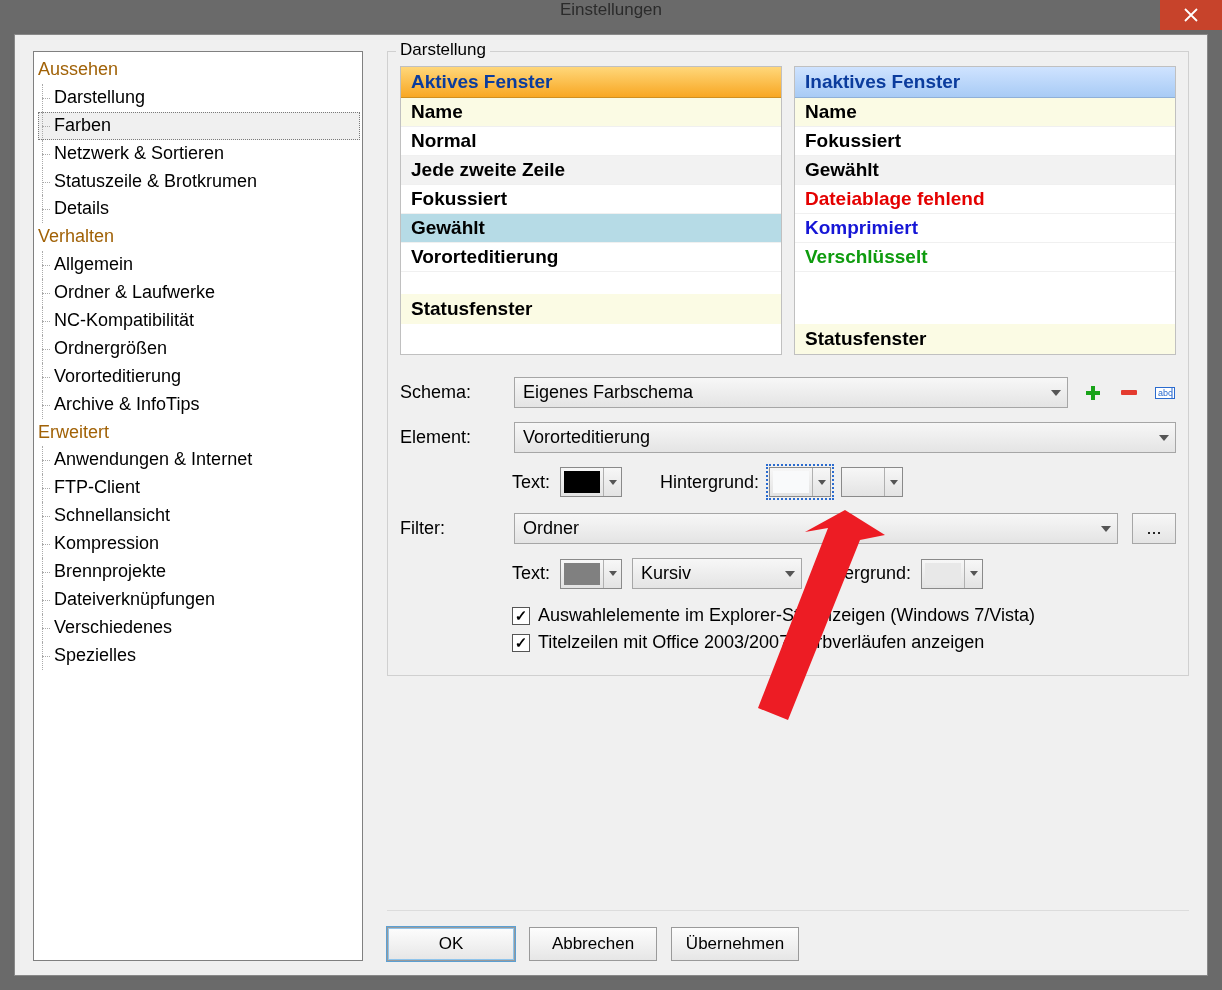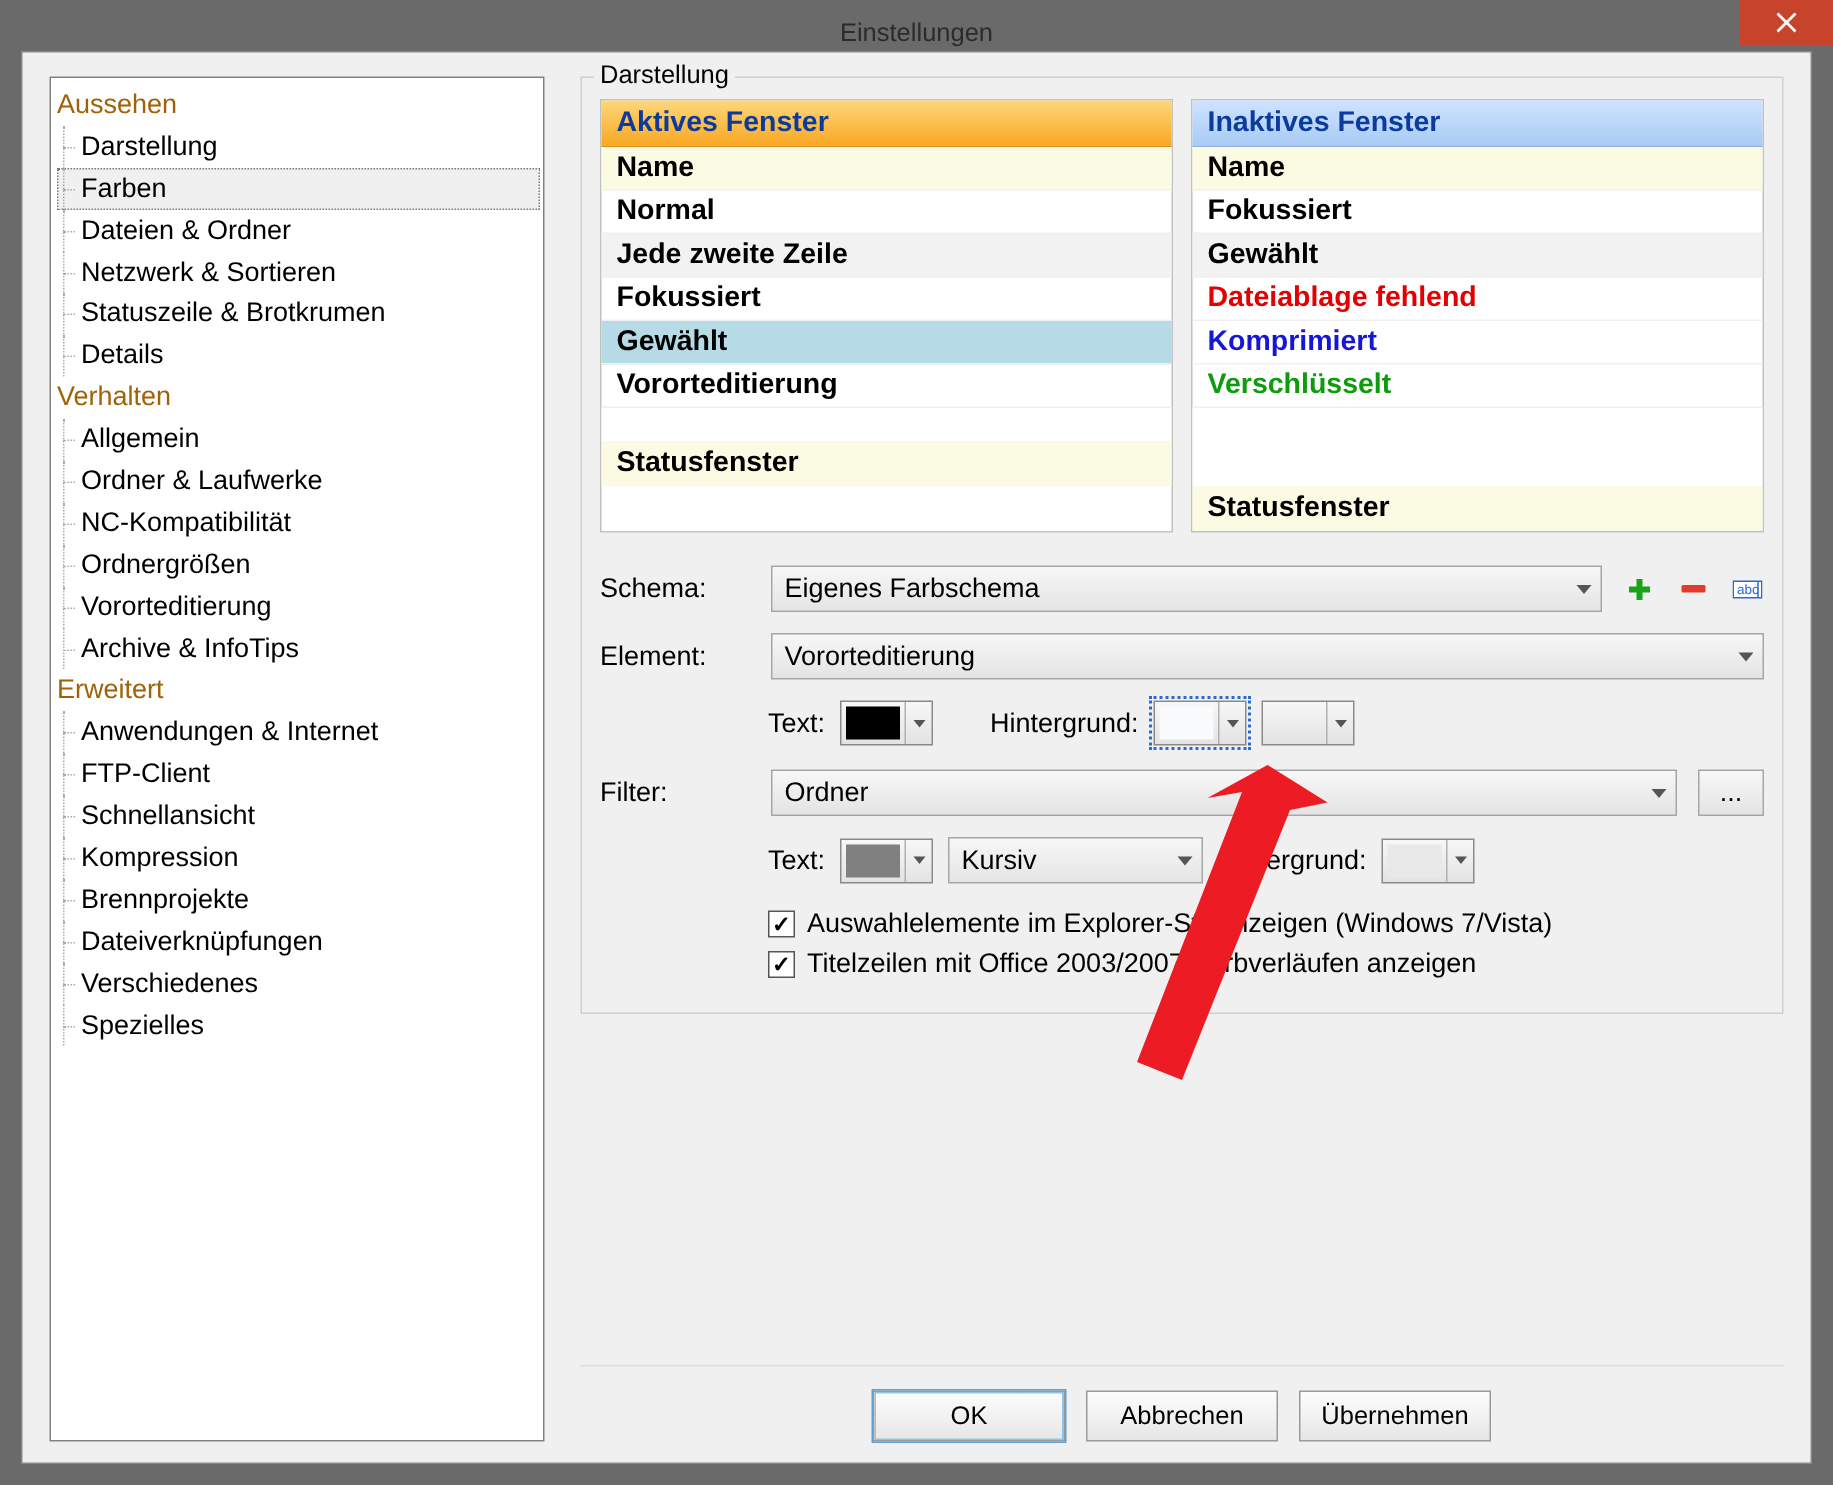--- a/index.html
+++ b/index.html
@@ -10,21 +10,21 @@
     background: #6a6a6a;
   }
   .window {
     width: 1222px; height: 990px;
     background: #6a6a6a;
     position: relative;
   }
   .titlebar {
     height: 44px;
     display: flex;
-    align-items: center;
+    align-items: flex-start;
     justify-content: center;
     position: relative;
     background: #6a6a6a;
     color: #2b2b2b;
   }
   .titlebar .title { font-size: 17px; }
   .close-btn {
     position: absolute; right: 0; top: 0;
     width: 62px; height: 30px;
     background: #c7432b;
@@ -188,21 +188,21 @@
     display:flex; align-items:center; justify-content:center;
   }
 
   .check-row { display:flex; align-items:center; gap:8px; margin: 6px 0 4px 112px; font-size:18px; }
   .chk { width:18px; height:18px; border:1px solid #555; display:inline-flex; align-items:center; justify-content:center; font-size:15px; font-weight:bold; background:#fff; }
 
   .footer {
     margin-top: auto;
     padding-top: 16px;
     border-top: 1px solid #dcdcdc;
-    display: flex; justify-content: center; gap: 14px;
+    display: flex; justify-content: flex-start; gap: 14px;
   }
   .btn {
     min-width: 128px; height: 34px;
     border: 1px solid #9a9a9a;
     background: linear-gradient(#fdfdfd,#e6e6e6);
     display:flex; align-items:center; justify-content:center;
     font-size: 17px;
     cursor: pointer;
   }
   .btn.default { outline: 1px solid #5ca0d3; box-shadow: inset 0 0 0 1px #8fc4eb; }
@@ -228,21 +228,20 @@
 
   <div class="client">
     <div class="inner">
 
       <div class="main">
 
         <div class="tree">
           <div class="tree-cat">Aussehen</div>
           <div class="tree-item"><span class="tick"></span><span>Darstellung</span></div>
           <div class="tree-item selected"><span class="tick"></span><span>Farben</span></div>
-          <div class="tree-item"><span class="tick"></span><span>Dateien &amp; Ordner</span></div>
           <div class="tree-item"><span class="tick"></span><span>Netzwerk &amp; Sortieren</span></div>
           <div class="tree-item"><span class="tick"></span><span>Statuszeile &amp; Brotkrumen</span></div>
           <div class="tree-item"><span class="tick"></span><span>Details</span></div>
 
           <div class="tree-cat">Verhalten</div>
           <div class="tree-item"><span class="tick"></span><span>Allgemein</span></div>
           <div class="tree-item"><span class="tick"></span><span>Ordner &amp; Laufwerke</span></div>
           <div class="tree-item"><span class="tick"></span><span>NC-Kompatibilität</span></div>
           <div class="tree-item"><span class="tick"></span><span>Ordnergrößen</span></div>
           <div class="tree-item"><span class="tick"></span><span>Vororteditierung</span></div>

